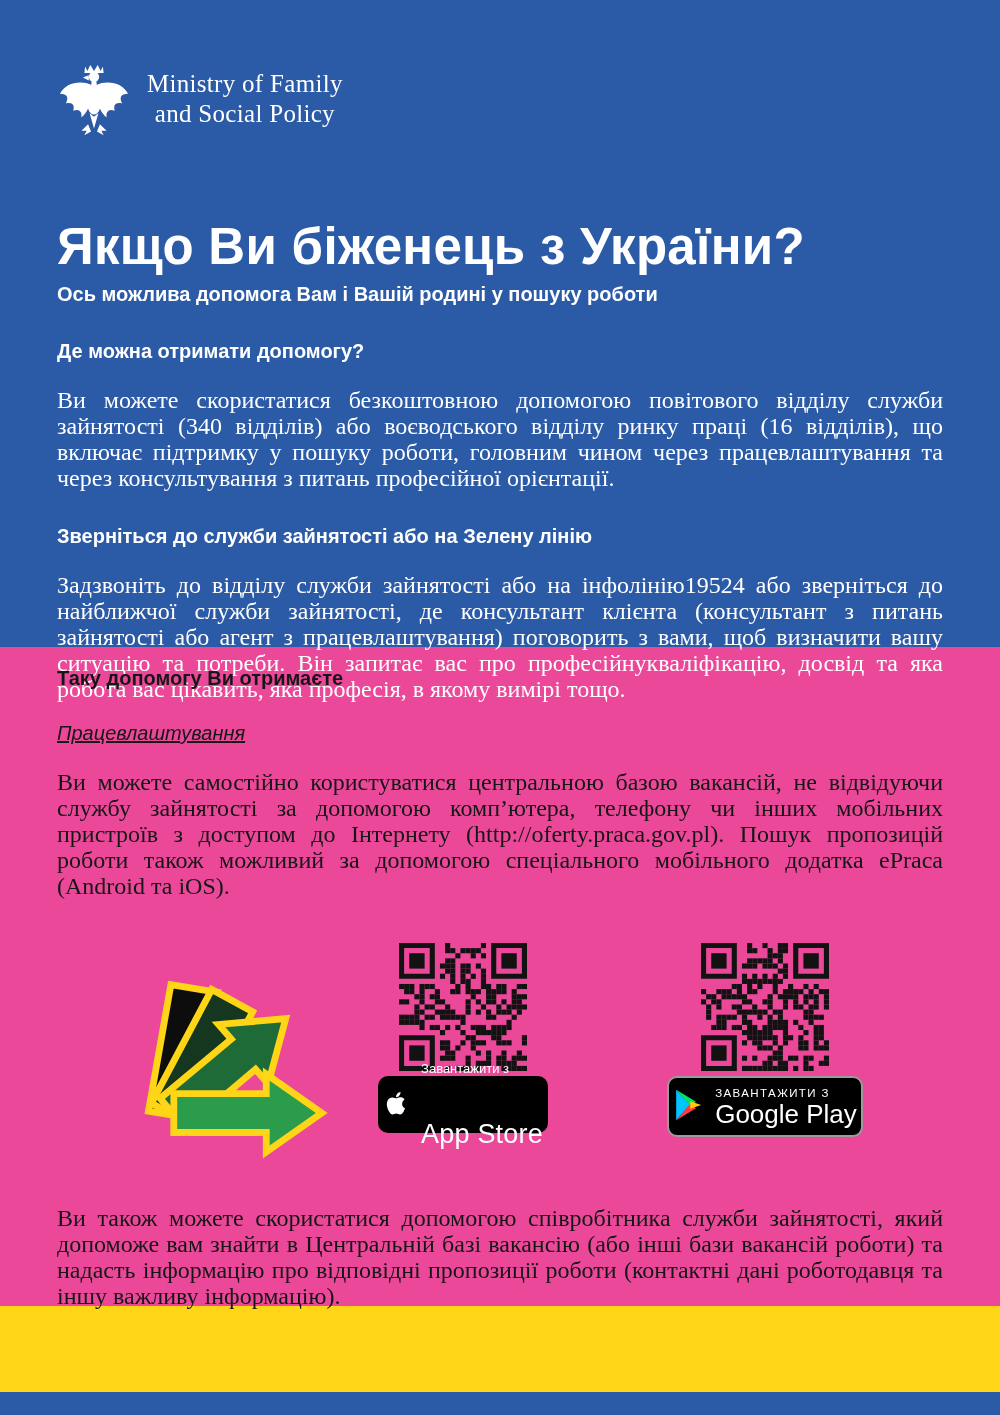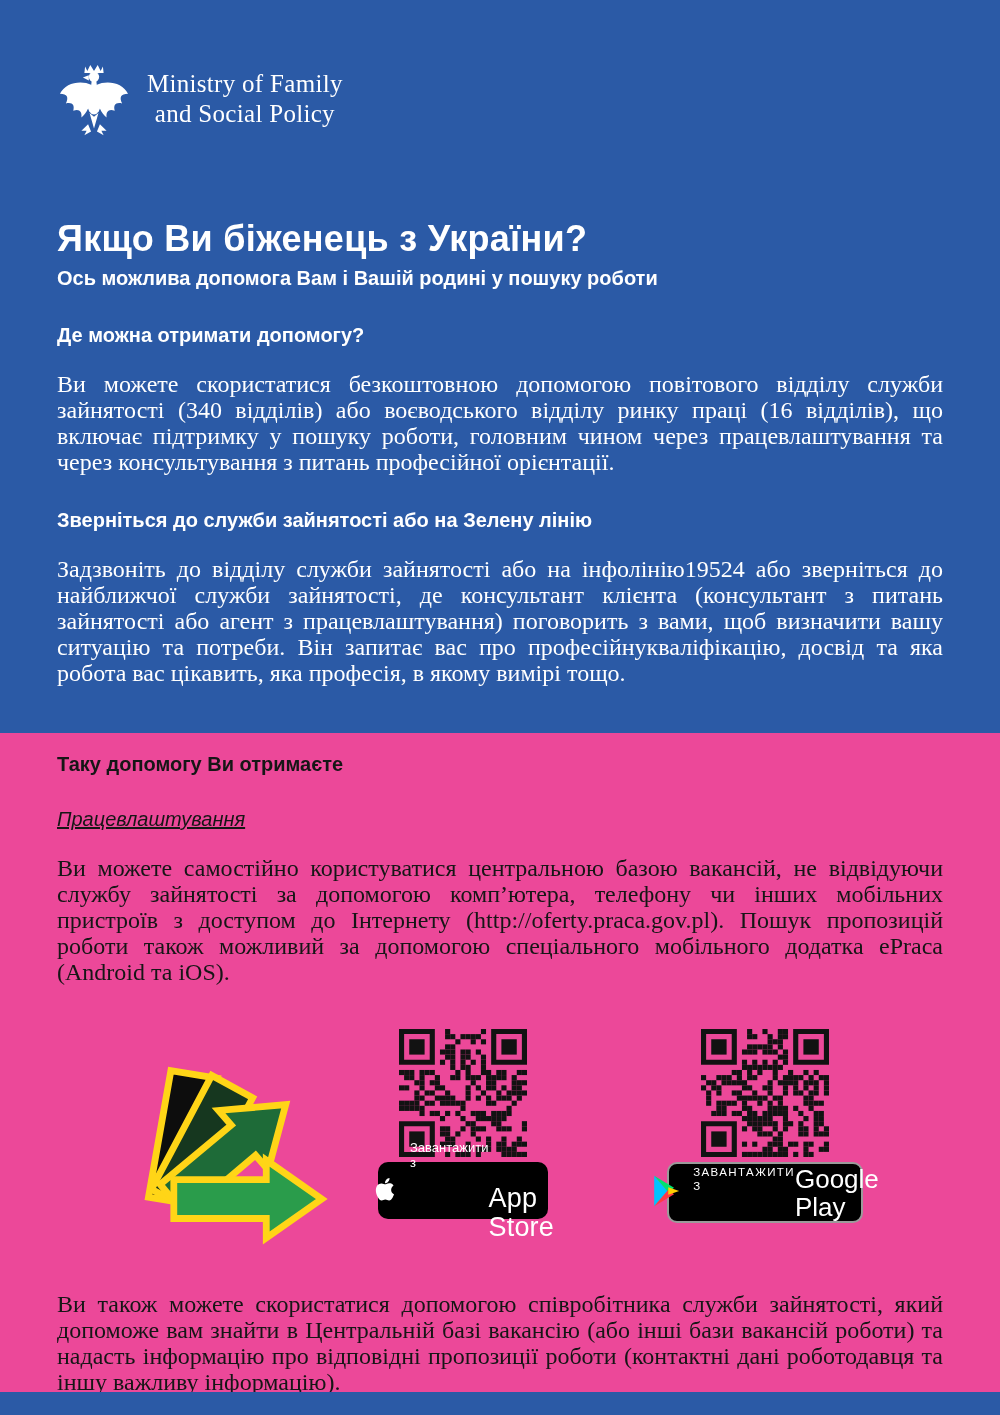--- a/index.html
+++ b/index.html
@@ -2,31 +2,31 @@
 <html><head>
 <meta charset="utf-8">
 <style>
   html,body{margin:0;padding:0;}
   body{
     width:1000px;height:1415px;position:relative;
     font-family:"Liberation Sans",sans-serif;
     background:#ffd517;overflow:hidden;
   }
   .blue-section{
-    background:#2b5aa6;height:733px;box-sizing:border-box;
+    background:#2b5aa6;height:647px;box-sizing:border-box;
     padding:62px 57px 0 57px;color:#ffffff;
   }
   .brand{display:flex;align-items:center;gap:16px;}
   .brand .emblem{width:74px;height:74px;flex:0 0 auto;}
   .brand-name{
     font-family:"Liberation Serif",serif;font-size:25px;line-height:30px;
     text-align:center;letter-spacing:.3px;
   }
   .page-title{
-    font-size:36px;font-weight:bold;letter-spacing:.3px;
+    font-size:51px;font-weight:bold;letter-spacing:.3px;
     margin:84px 0 0 0;line-height:1.05;
   }
   .page-subtitle{font-size:20px;font-weight:bold;margin-top:9px;}
   .bold-head{font-size:20px;font-weight:bold;margin-top:34px;}
   .para{font-size:24px;line-height:26px;text-align:justify;margin:24px 0 0 0;font-family:Liberation Serif, serif;}
   .yellow-section{
     background:#ec4899;height:659px;box-sizing:border-box;
     padding:20px 57px 0 57px;color:#161616;
   }
   .yellow-section .bold-head{margin-top:0;}
@@ -39,21 +39,21 @@
   .store-col{display:flex;flex-direction:column;align-items:center;flex:0 0 auto;}
   .col-as{margin-left:26px;width:176px;}
   .col-gp{margin-left:116px;width:196px;}
   .qr{width:128px;height:128px;}
   .badge{
     background:#000;color:#fff;border-radius:10px;display:flex;
     align-items:center;justify-content:center;margin-top:5px;box-sizing:border-box;
   }
   .badge-as{width:170px;height:57px;gap:10px;}
   .badge-gp{width:196px;height:61px;gap:10px;border:2px solid #9b9b9b;}
-  .badge .txt{display:flex;flex-direction:row;align-items:flex-start;}
+  .badge .txt{display:flex;flex-direction:column;align-items:flex-start;}
   .badge .small1{font-size:13px;line-height:15px;}
   .badge .big1{font-size:27px;line-height:29px;letter-spacing:.2px;margin-top:44px;}
   .badge .small2{font-size:11.5px;line-height:14px;letter-spacing:1.4px;}
   .badge .big2{font-size:26px;line-height:28px;}
   .footer-bar{
     position:absolute;left:0;bottom:0;width:1000px;height:23px;background:#2b5aa6;
   }
 </style>
 </head>
 <body>

